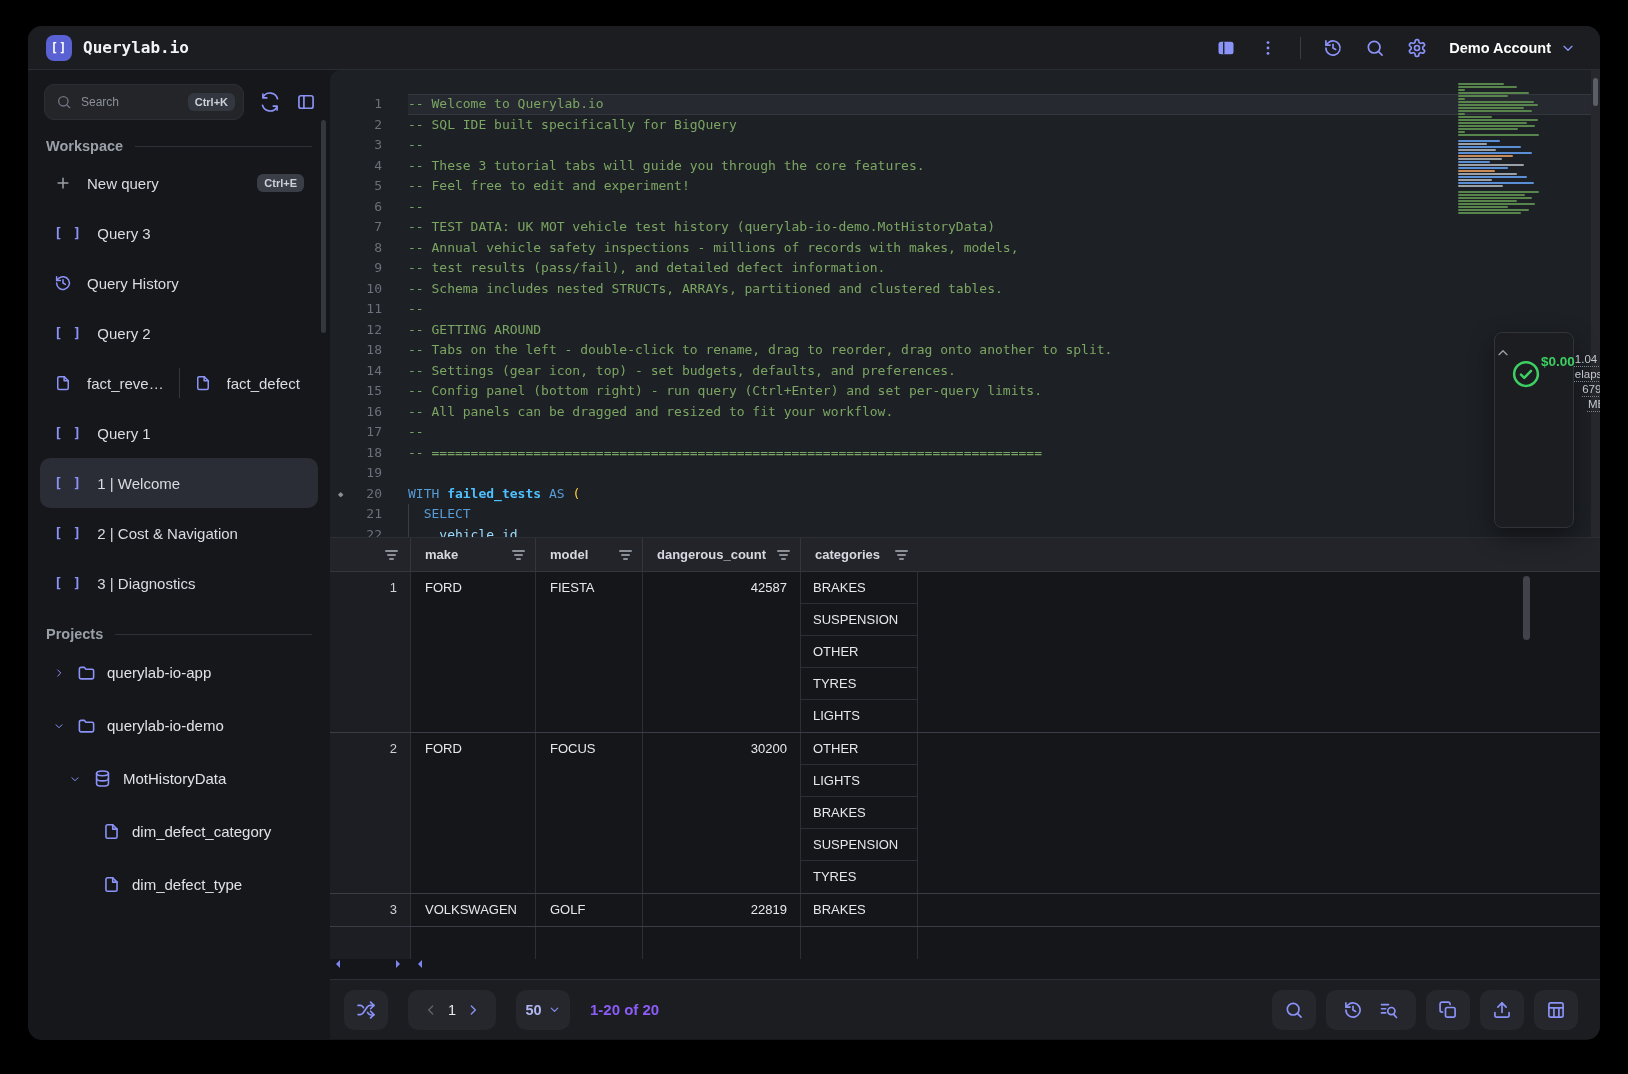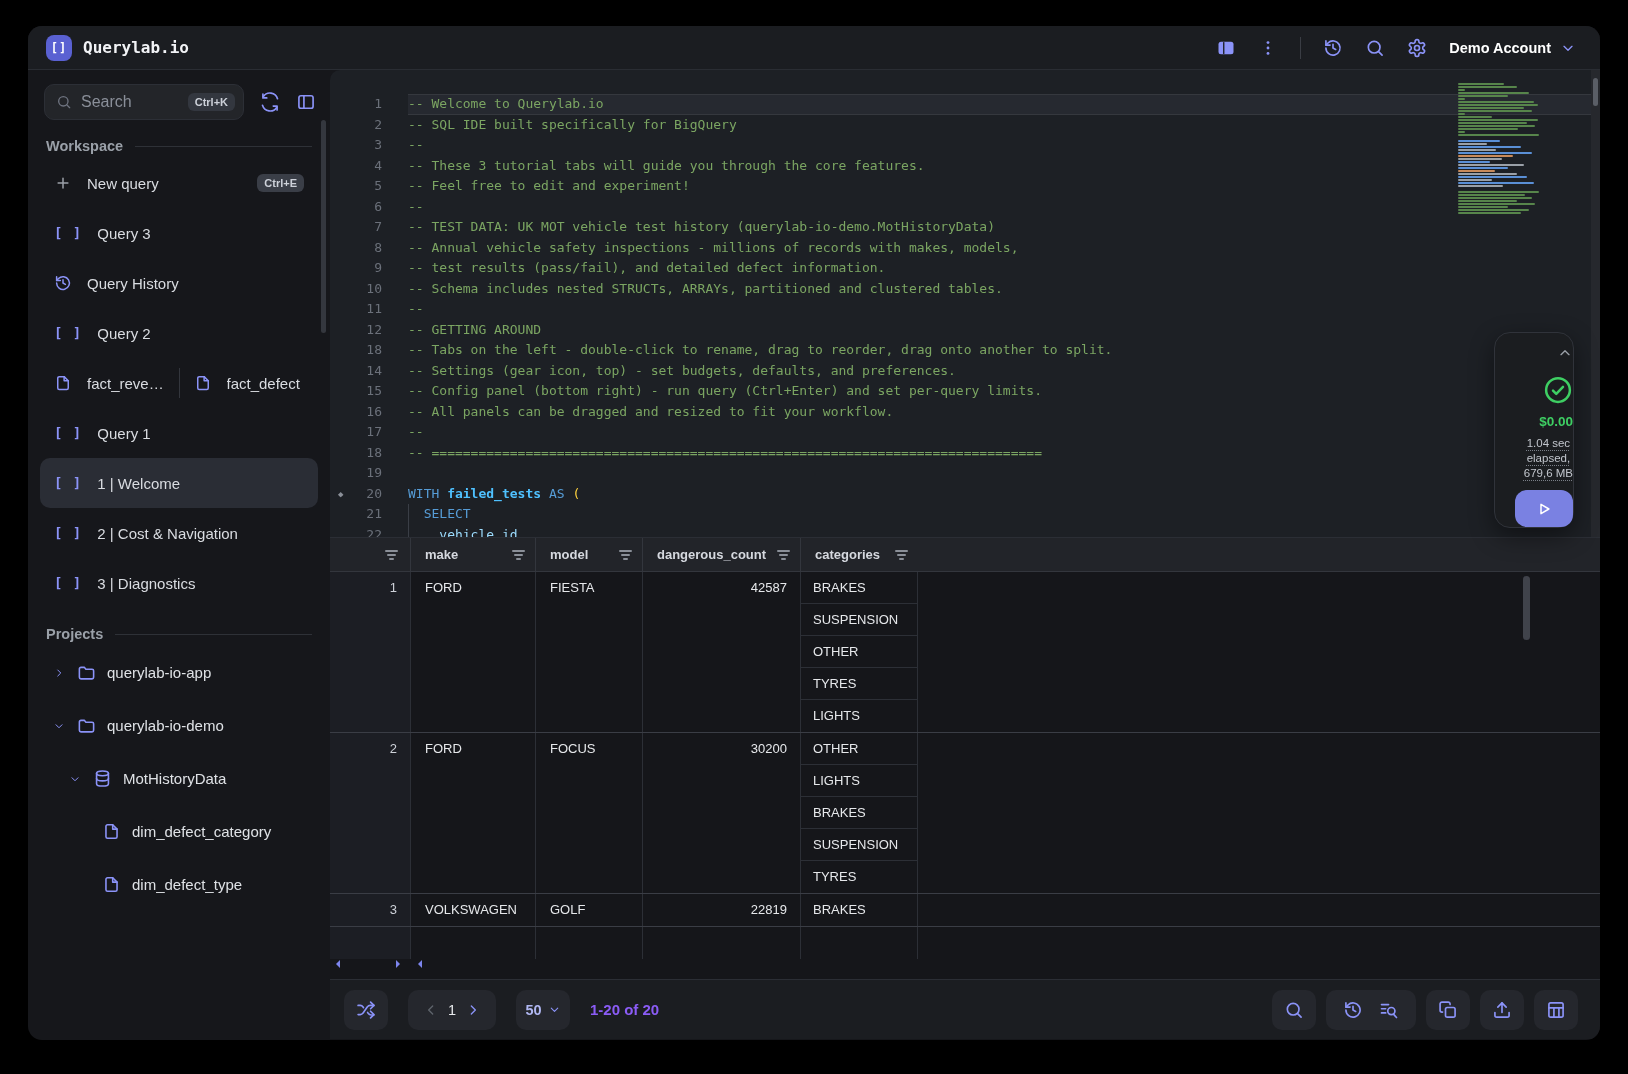--- a/index.html
+++ b/index.html
@@ -28,21 +28,21 @@
   
   .body-row { display:flex; height:969px; }
   .sidebar { width:302px; padding:10px 12px 0 12px; position:relative; flex:none; }
   .main { flex:1; display:flex; flex-direction:column; position:relative; min-width:0; }
 
   
   .search-row { display:flex; align-items:center; gap:16px; margin:4px 2px 6px 4px; }
   .searchbox { flex:1; height:36px; background:#232529; border:1px solid #2c2f36; border-radius:10px;
                display:flex; align-items:center; gap:9px; padding:0 8px 0 11px; cursor:text; }
   .searchbox .ic { color:#6f7480; }
-  .search-ph { color:#8a8f99; font-size:16px; }
+  .search-ph { color:#8a8f99; font-size:12px; }
   .kbd { margin-left:auto; background:#33373f; color:#cdd1d9; border-radius:6px;
          font-size:11px; font-weight:bold; padding:3px 7px; }
   .kbd2 { background:#3a3e47; }
   .section-label { display:flex; align-items:center; gap:12px; color:#9aa0a8;
                    font-size:14.5px; font-weight:bold; margin:18px 6px 4px 6px; }
   .section-label .rule { flex:1; height:1px; background:#2e3137; }
   .sb-item { height:50px; display:flex; align-items:center; gap:15px; padding:0 14px;
              border-radius:10px; font-size:15px; color:#d9dce1; cursor:pointer; }
   .sb-item.selected { background:#2a2d35; }
   .sb-item .ic svg { width:18px; height:18px; }
@@ -78,23 +78,23 @@
   .tk-p { color:#ffd23e; } .tk-id { color:#9cdcfe; } .tk-plain { color:#d4d7dc; }
   .minimap { position:absolute; top:10px; right:56px; width:88px; padding:3px 2px; }
   .mmrow { height:3px; display:flex; }
   .mmrow i { display:block; height:2px; border-radius:1px; }
   .right-track { position:absolute; top:0; right:0; width:9px; height:100%; background:#26282d; }
   .right-track .thumb { position:absolute; top:8px; left:2px; width:5px; height:28px;
                         background:#5a5e66; border-radius:3px; }
 
   
   .runpanel { position:absolute; top:262px; right:26px; width:80px; height:196px;
-              background:#1b1d20; border:1px solid #30333a; border-radius:16px;
-              box-shadow:0 8px 24px rgba(0,0,0,.45); display:flex; flex-direction:column;
-              align-items:flex-end; padding-top:12px; z-index:5; }
+              background:#1b1d20; border:1px solid #30333a; border-radius:8px;
+              box-shadow:0 8px 24px rgba(0,0,0,.45); display:flex; flex-direction:row;
+              align-items:flex-start; padding-top:12px; z-index:5; }
   .runpanel .collapse { color:#9aa0a8; cursor:pointer; }
   .runpanel .check { margin-top:14px; color:#3ecf63; }
   .runpanel .check svg { width:30px; height:30px; }
   .cost { margin-top:9px; color:#3ecf63; font-weight:bold; font-size:13.5px; }
   .elapsed { margin-top:7px; text-align:center; font-size:11.5px; line-height:15px; color:#c2c6cd; }
   .elapsed span { display:block; text-decoration:underline dotted #7a7f88; text-underline-offset:3px; }
   .run-btn { margin-top:9px; width:58px; height:38px; background:#7a81e2; border:none;
              border-radius:12px; display:flex; align-items:center; justify-content:center;
              color:#fff; cursor:pointer; }
   .run-btn svg { width:18px; height:18px; }

